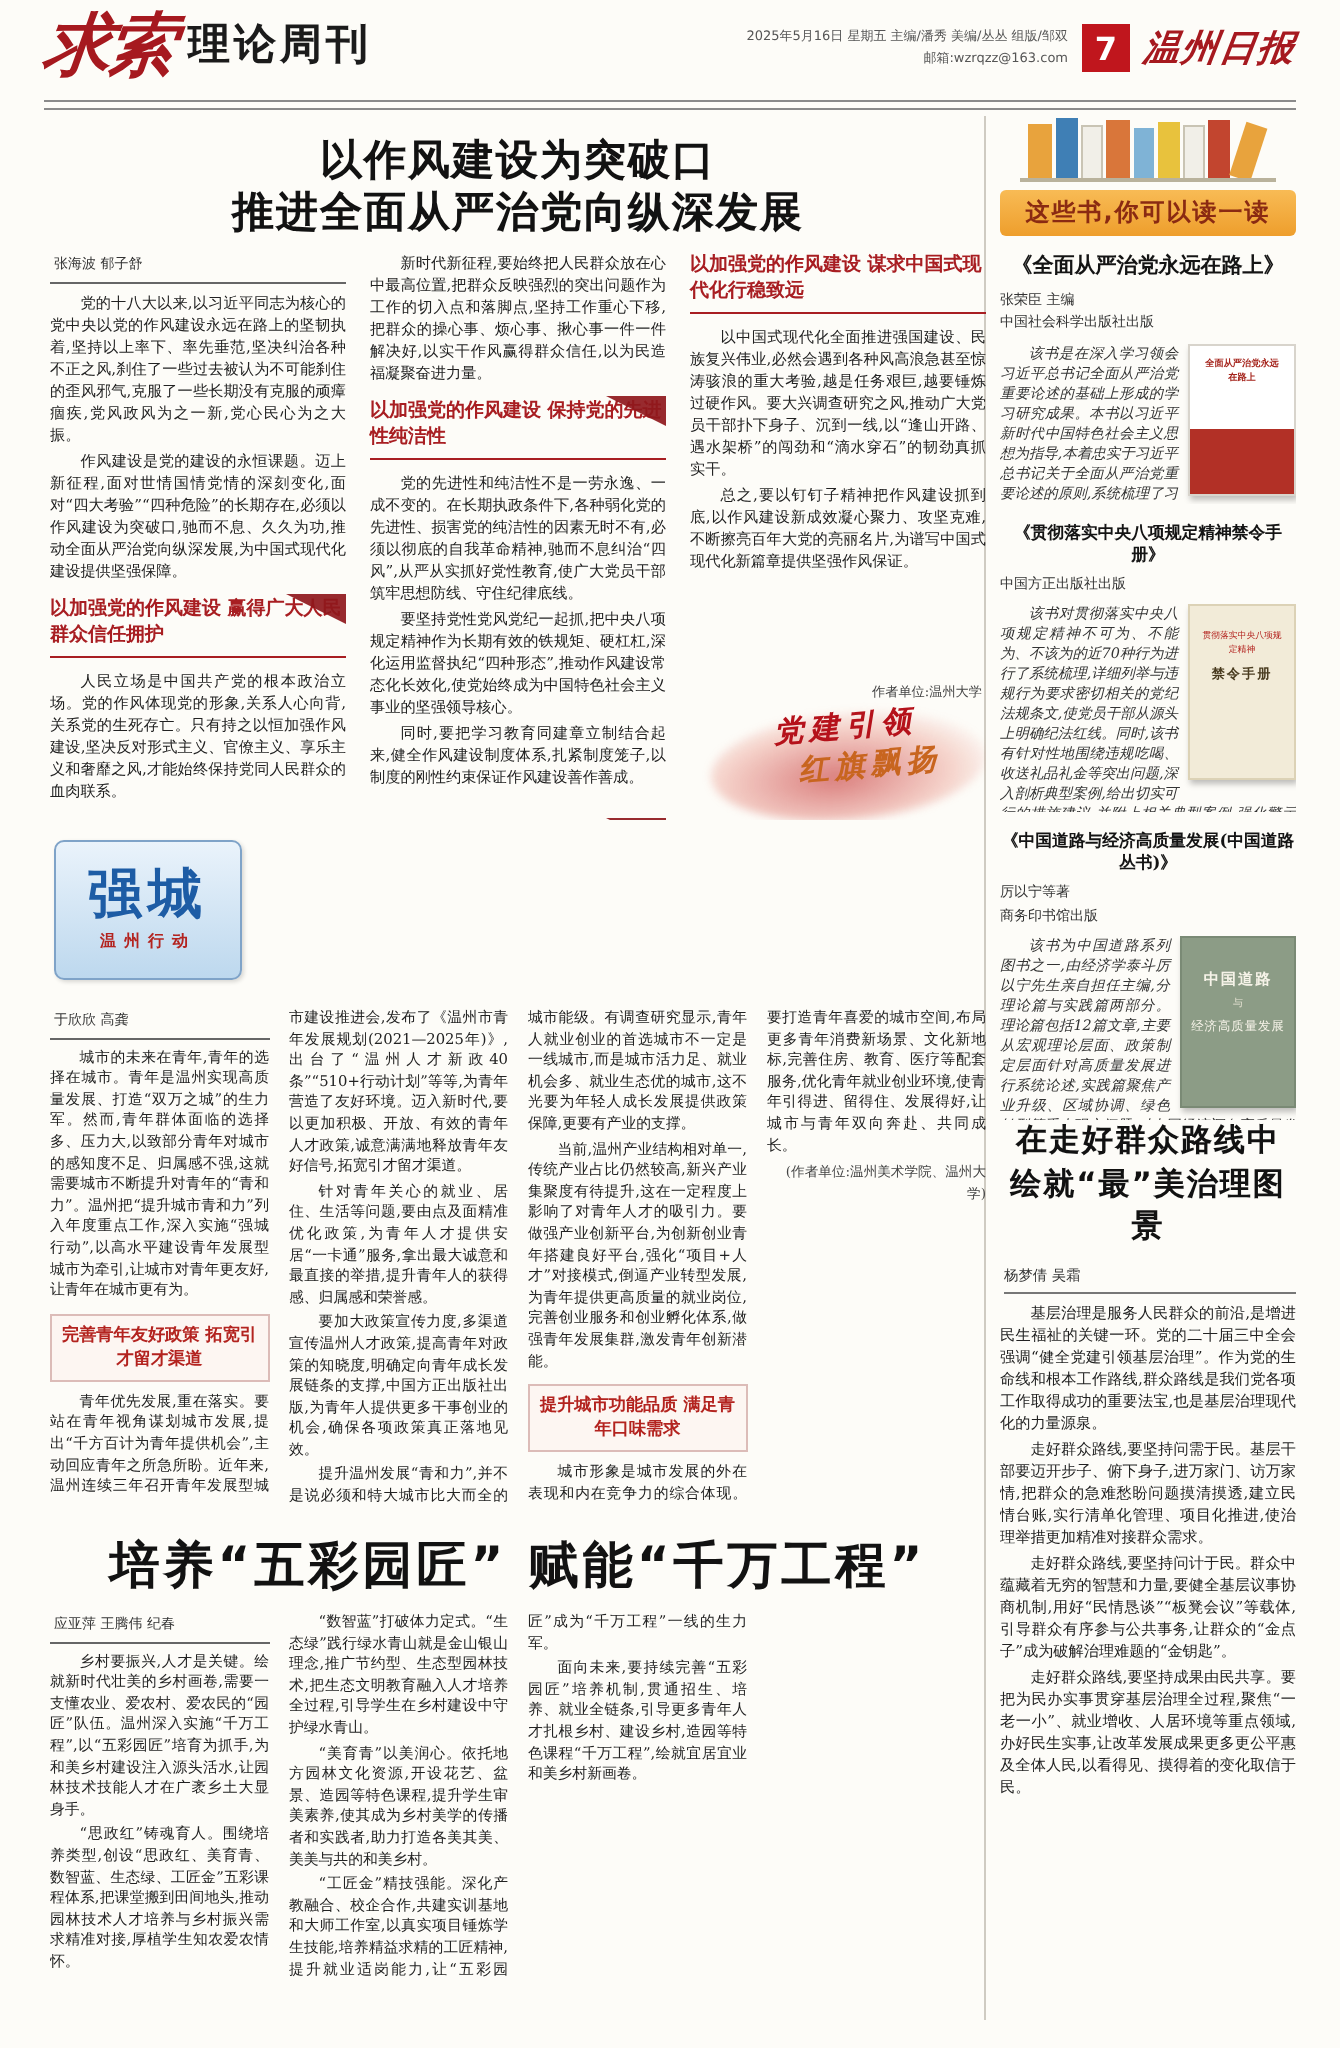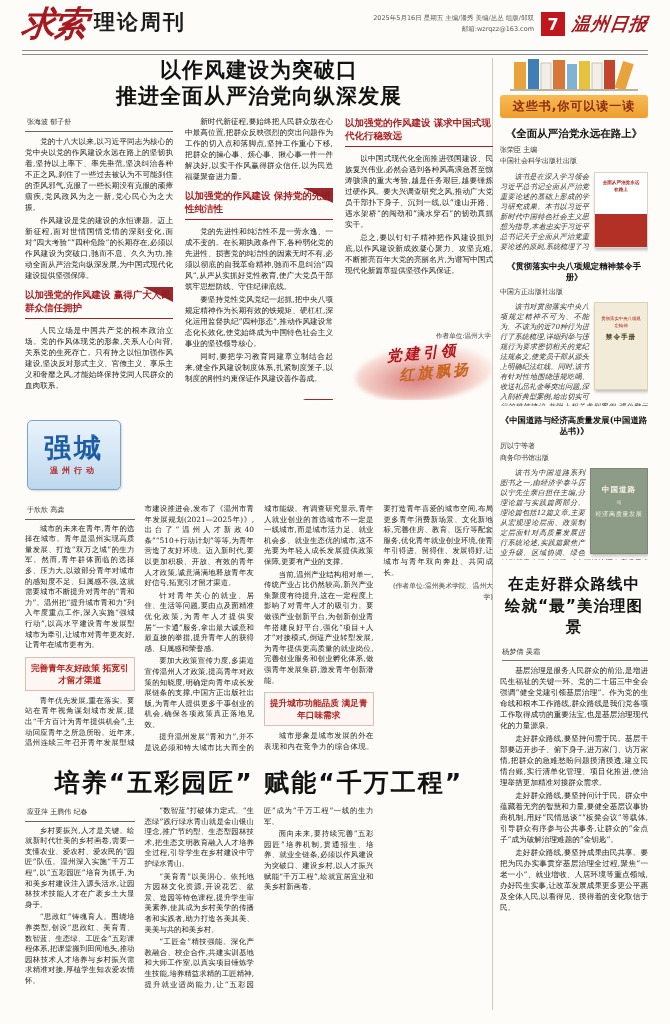--- a/index.html
+++ b/index.html
@@ -18,21 +18,21 @@
   .paper-name{font-family:"DejaVu Serif",serif;font-style:italic;font-weight:bold;
         font-size:18px;color:#a6191f;transform:skewX(-8deg);letter-spacing:1px;}
   .rule-double{position:absolute;left:22px;right:22px;top:50px;height:3px;
         border-top:1px solid #8a8a8a;border-bottom:1px solid #8a8a8a;}
   .vdiv{position:absolute;left:492px;top:58px;height:952px;width:1px;background:#cfcbc2;}
   
   .bodytext p{margin:0 0 2px 0;text-indent:2em;text-align:justify;}
   .byline{font-size:7px;color:#333;border-bottom:1px solid #666;padding:1px 0 3px 2px;
         margin-bottom:4px;text-indent:0 !important;}
   
-  .a1{position:absolute;left:25px;top:58px;width:468px;}
+  .a1{position:absolute;left:25px;top:68px;width:468px;}
   .a1 h1{margin:0;text-align:center;font-size:21px;line-height:1.22;font-weight:bold;
         color:#121212;letter-spacing:1px;}
   .a1-body{position:relative;margin-top:7px;height:284px;overflow:hidden;
         column-count:3;column-gap:12px;column-fill:auto;
         font-family:"DejaVu Serif",serif;font-size:7.6px;line-height:11px;color:#222;}
   .sh1{position:relative;break-inside:avoid;margin:7px 0 6px 0;padding:1px 0 3px 0;
         border-bottom:1.5px solid #a81e22;color:#a81e22;font-weight:bold;
         font-size:9.5px;line-height:1.35;font-family:"DejaVu Sans",sans-serif;}
   .sh1::after{content:"";position:absolute;right:0;top:-1px;
         border-left:30px solid transparent;border-top:15px solid #8f181c;opacity:.92;}
@@ -90,21 +90,21 @@
         font-weight:bold;text-align:center;}
   .cover2{width:52px;height:86px;background:#f2ebd8;border:1px solid #dcd2b6;}
   .cover2 .c2t{margin-top:12px;width:42px;font-size:4.4px;line-height:1.6;color:#b3231f;
         text-align:center;}
   .cover2 .c2b{margin-top:3px;font-size:6.6px;font-weight:bold;color:#4a3c20;letter-spacing:1px;}
   .cover3{width:56px;height:84px;background:#8c9c86;border:1px solid #7a8a75;}
   .cover3 .c3a{margin-top:16px;font-size:7.6px;color:#f6f3e8;font-weight:bold;letter-spacing:1px;
         font-family:"DejaVu Serif",serif;}
   .cover3 .c3b{font-size:5px;color:#e8e4d4;margin:2px 0;}
   .cover3 .c3c{font-size:6.2px;color:#f6f3e8;letter-spacing:.5px;}
-  .rc-art-title{margin-top:14px;text-align:center;font-size:15.5px;font-weight:bold;
+  .rc-art-title{margin-top:0;text-align:center;font-size:15.5px;font-weight:bold;
         line-height:1.4;color:#121212;letter-spacing:1px;}
   .rc-byline{font-size:7.2px;color:#333;margin:8px 0 4px 2px;border-bottom:1px solid #777;
         padding-bottom:3px;}
   .rc-body{height:372px;overflow:hidden;font-family:"DejaVu Serif",serif;font-size:7.6px;
         line-height:11px;color:#222;}
   .rc-body p{margin:0 0 2px 0;text-indent:2em;text-align:justify;}
 </style>
 </head>
 <body>
 
@@ -179,21 +179,21 @@
 
   <div class="a3">
     <h1>培养“五彩园匠”  赋能“千万工程”</h1>
     <div class="a3-body bodytext">
       <div class="byline">应亚萍 王腾伟 纪春</div>
       <p>乡村要振兴,人才是关键。绘就新时代壮美的乡村画卷,需要一支懂农业、爱农村、爱农民的“园匠”队伍。温州深入实施“千万工程”,以“五彩园匠”培育为抓手,为和美乡村建设注入源头活水,让园林技术技能人才在广袤乡土大显身手。</p>
       <p>“思政红”铸魂育人。围绕培养类型,创设“思政红、美育青、数智蓝、生态绿、工匠金”五彩课程体系,把课堂搬到田间地头,推动园林技术人才培养与乡村振兴需求精准对接,厚植学生知农爱农情怀。</p>
       <p>“数智蓝”打破体力定式。“生态绿”践行绿水青山就是金山银山理念,推广节约型、生态型园林技术,把生态文明教育融入人才培养全过程,引导学生在乡村建设中守护绿水青山。</p>
       <p>“美育青”以美润心。依托地方园林文化资源,开设花艺、盆景、造园等特色课程,提升学生审美素养,使其成为乡村美学的传播者和实践者,助力打造各美其美、美美与共的和美乡村。</p>
       <p>“工匠金”精技强能。深化产教融合、校企合作,共建实训基地和大师工作室,以真实项目锤炼学生技能,培养精益求精的工匠精神,提升就业适岗能力,让“五彩园匠”成为“千万工程”一线的生力军。</p>
-      <p>面向未来,要持续完善“五彩园匠”培养机制,贯通招生、培养、就业全链条,必须以作风建设为突破口、建设乡村,以人才振兴赋能“千万工程”,绘就宜居宜业和美乡村新画卷。</p>
+      <p>面向未来,要持续完善“五彩园匠”培养机制,贯通招生、培养、就业全链条,引导更多青年人才扎根乡村、建设乡村,造园等特色课程“千万工程”,绘就宜居宜业和美乡村新画卷。</p>
     </div>
   </div>
 
   <div class="rc">
     <svg class="books-illu" width="132" height="36" viewBox="0 0 132 36">
       <rect x="6" y="6" width="12" height="28" fill="#e8a33d"></rect>
       <rect x="20" y="3" width="11" height="31" fill="#3f7fb5"></rect>
       <rect x="33" y="7" width="10" height="27" fill="#f1efe8" stroke="#c9c4b4" stroke-width="1"></rect>
       <rect x="45" y="4" width="12" height="30" fill="#d9763a"></rect>
       <rect x="59" y="8" width="10" height="26" fill="#7fb3d6"></rect>

